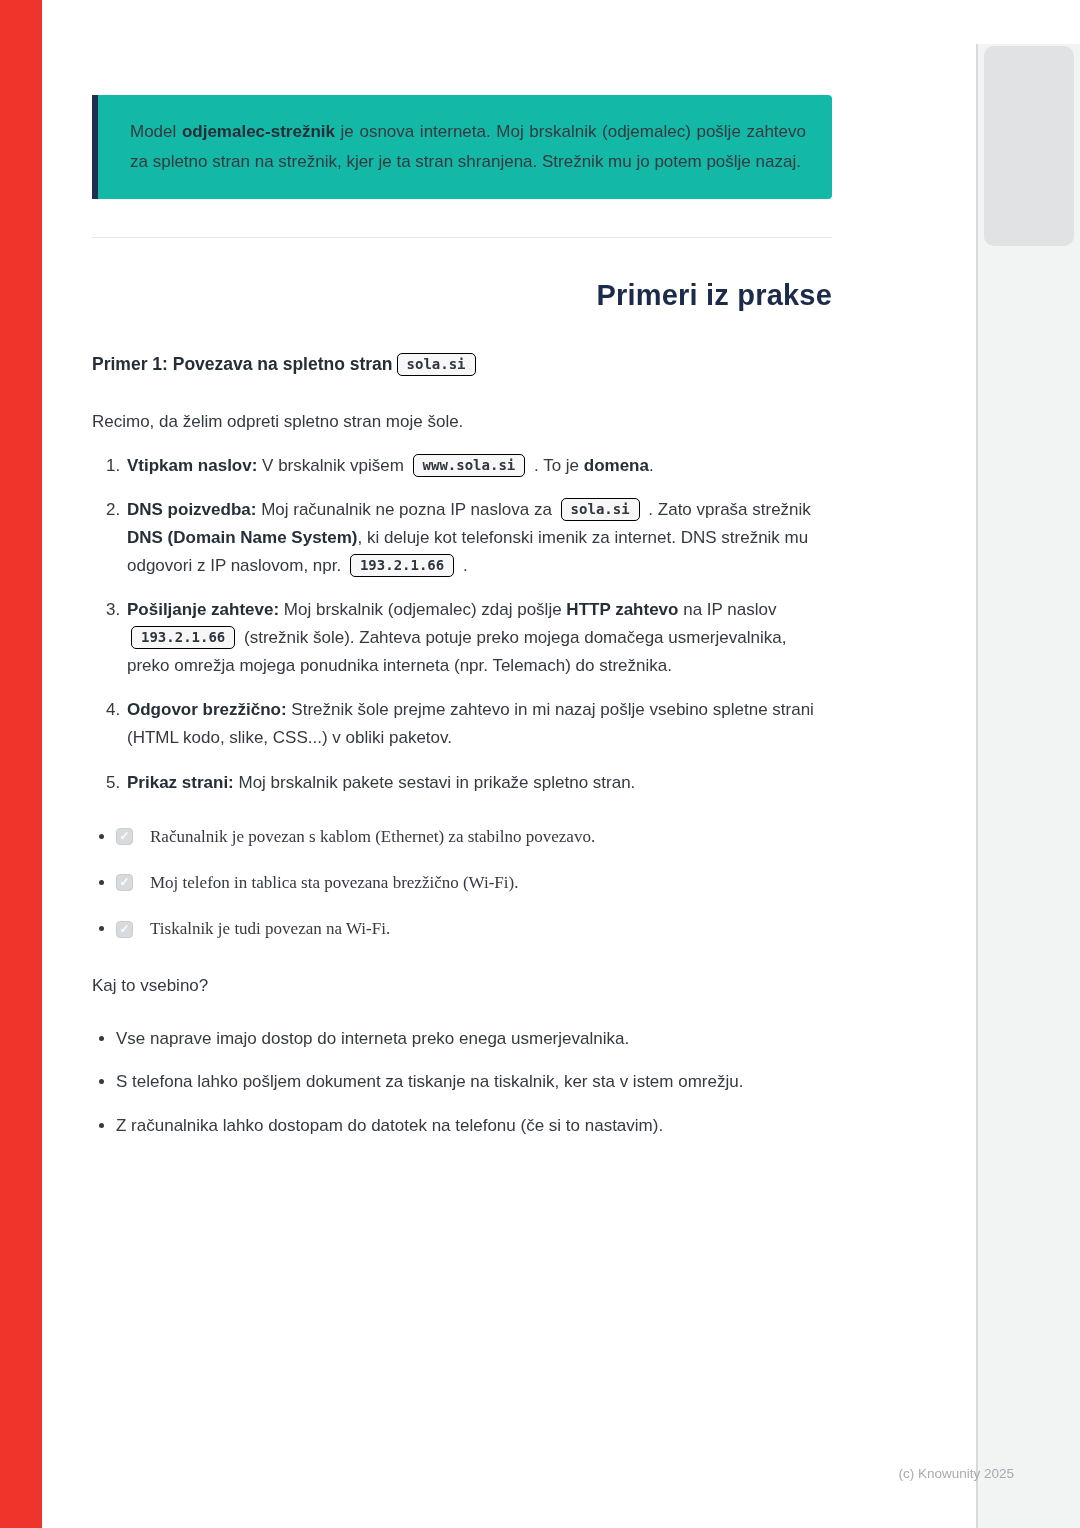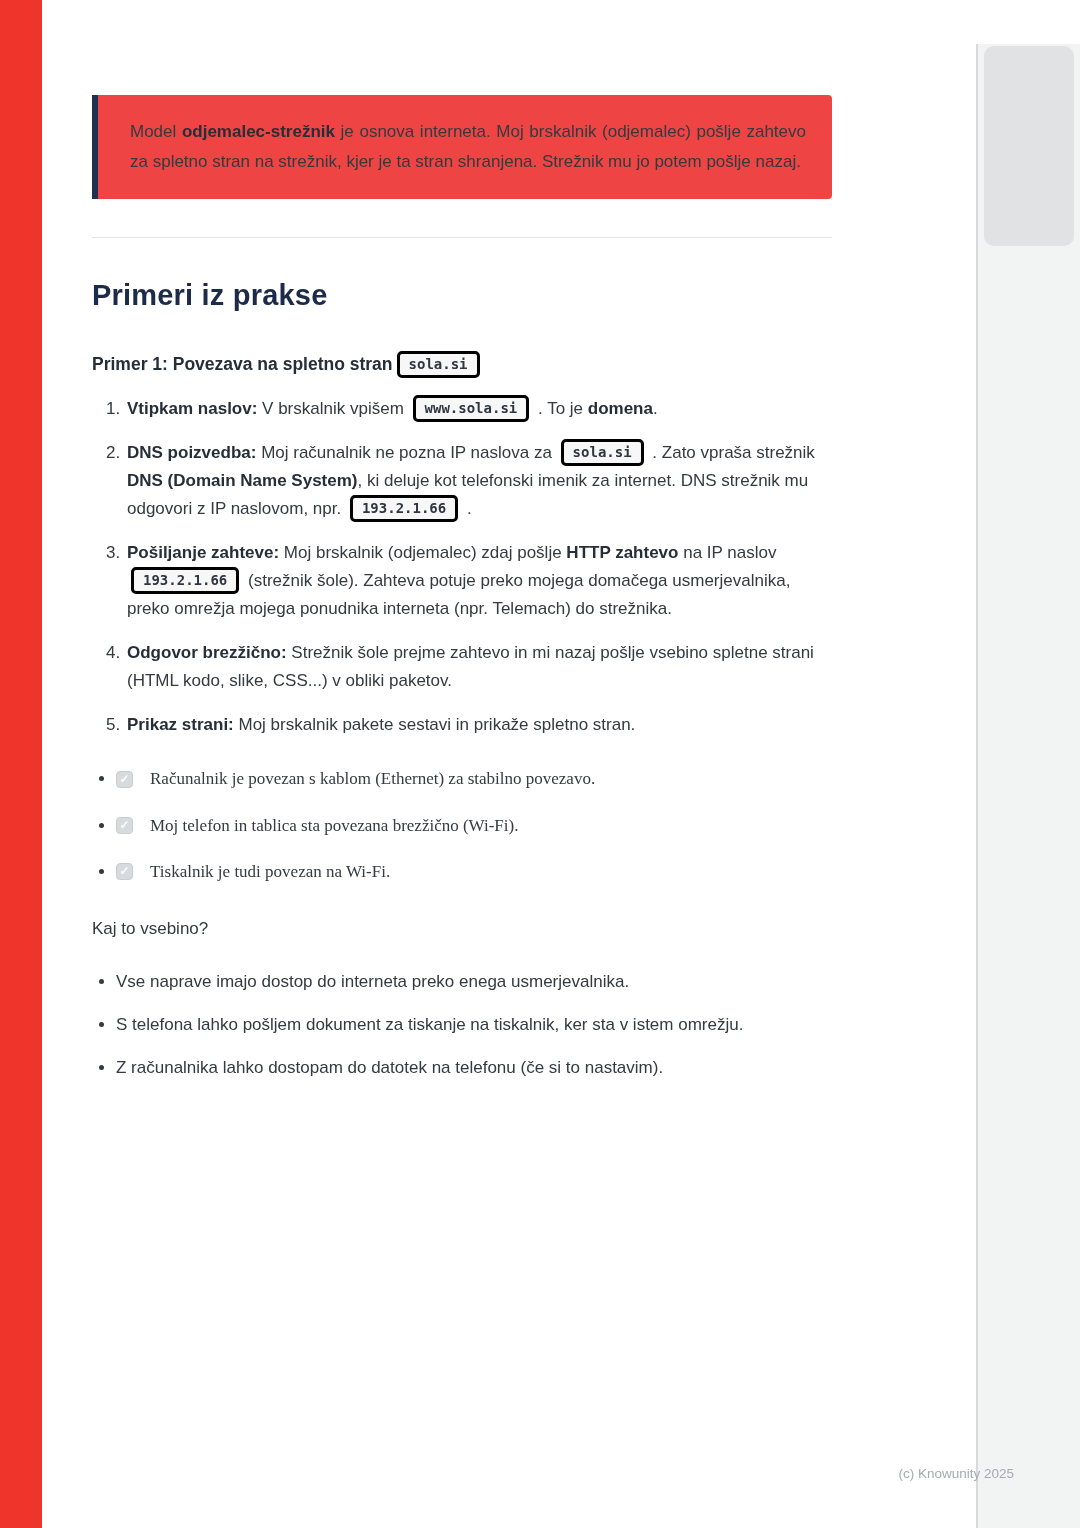--- a/index.html
+++ b/index.html
@@ -38,56 +38,57 @@
     width:740px;
     padding-top:55px;
     font-size:17px;
     line-height:1.6;
   }
 
   .top-par { margin-left:33px; }
 
   .callout {
     margin-top:40px;
-    background:#ef4444;
+    background:#14b8a6;
     border-left:6px solid #20304f;
     border-radius:0 4px 4px 0;
     padding:22px 26px 22px 32px;
   }
   .callout p { text-align:justify; line-height:1.75; }
 
   hr.divider {
     border:none;
     border-top:1px solid #e4e6e8;
     margin-top:38px;
   }
 
   h1.section-title {
     margin-top:34px;
     font-size:29px;
     font-weight:700;
     color:#1d2b4a;
     letter-spacing:.2px;
+    text-align:right;
   }
 
   h3.sub-heading {
     margin-top:32px;
     font-size:17.5px;
     font-weight:700;
     color:#262e38;
   }
 
   p.para { margin-top:30px; }
 
   code.chip {
     font-family:"DejaVu Sans Mono","Liberation Mono",monospace;
     font-weight:700;
     font-size:14px;
     background:#f7f7f8;
-    border:3px solid #000000;
+    border:1px solid #000000;
     border-radius:5px;
     padding:2px 9px 3px 9px;
     margin:0 4px;
     color:#2f3640;
     position:relative; top:-1px;
     white-space:nowrap;
   }
 
   ol.steps {
     margin-top:17px;
@@ -148,20 +149,21 @@
   <div class="callout">
     <p>Model <strong>odjemalec-strežnik</strong> je osnova interneta. Moj brskalnik (odjemalec) pošlje zahtevo za spletno stran na strežnik, kjer je ta stran shranjena. Strežnik mu jo potem pošlje nazaj.</p>
   </div>
 
   <hr class="divider">
 
   <h1 class="section-title">Primeri iz prakse</h1>
 
   <h3 class="sub-heading"><strong>Primer 1: Povezava na spletno stran</strong><code class="chip">sola.si</code></h3>
 
+  <p class="para">Recimo, da želim odpreti spletno stran moje šole.</p>
 
   <ol class="steps">
     <li><strong>Vtipkam naslov:</strong> V brskalnik vpišem <code class="chip">www.sola.si</code> . To je <strong>domena</strong>.</li>
     <li><strong>DNS poizvedba:</strong> Moj računalnik ne pozna IP naslova za <code class="chip">sola.si</code> . Zato vpraša strežnik <strong>DNS (Domain Name System)</strong>, ki deluje kot telefonski imenik za internet. DNS strežnik mu odgovori z IP naslovom, npr. <code class="chip">193.2.1.66</code> .</li>
     <li><strong>Pošiljanje zahteve:</strong> Moj brskalnik (odjemalec) zdaj pošlje <strong>HTTP zahtevo</strong> na IP naslov <code class="chip">193.2.1.66</code> (strežnik šole). Zahteva potuje preko mojega domačega usmerjevalnika, preko omrežja mojega ponudnika interneta (npr. Telemach) do strežnika.</li>
     <li><strong>Odgovor brezžično:</strong> Strežnik šole prejme zahtevo in mi nazaj pošlje vsebino spletne strani (HTML kodo, slike, CSS...) v obliki paketov.</li>
     <li><strong>Prikaz strani:</strong> Moj brskalnik pakete sestavi in prikaže spletno stran.</li>
   </ol>
 
 

